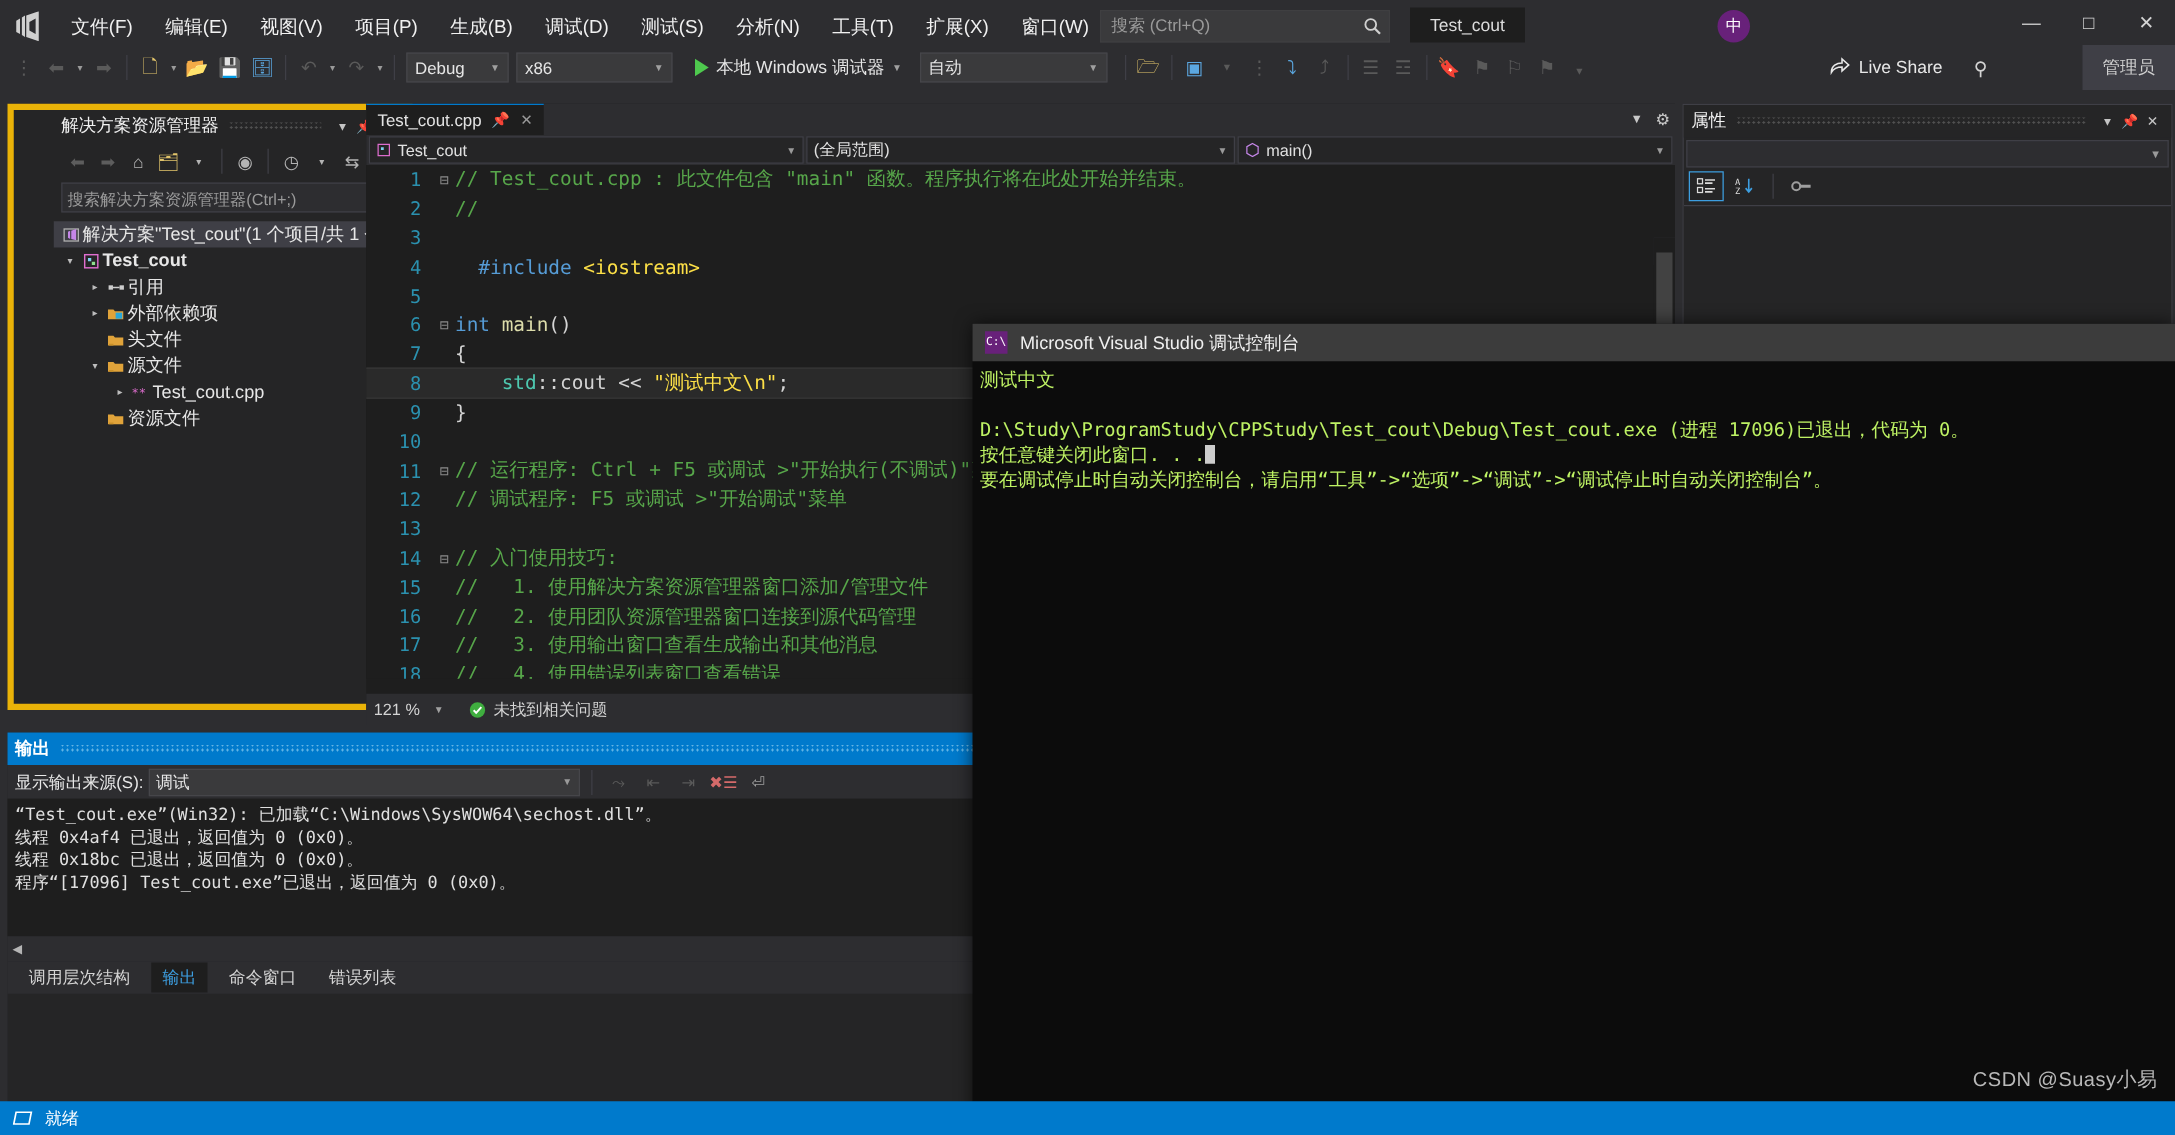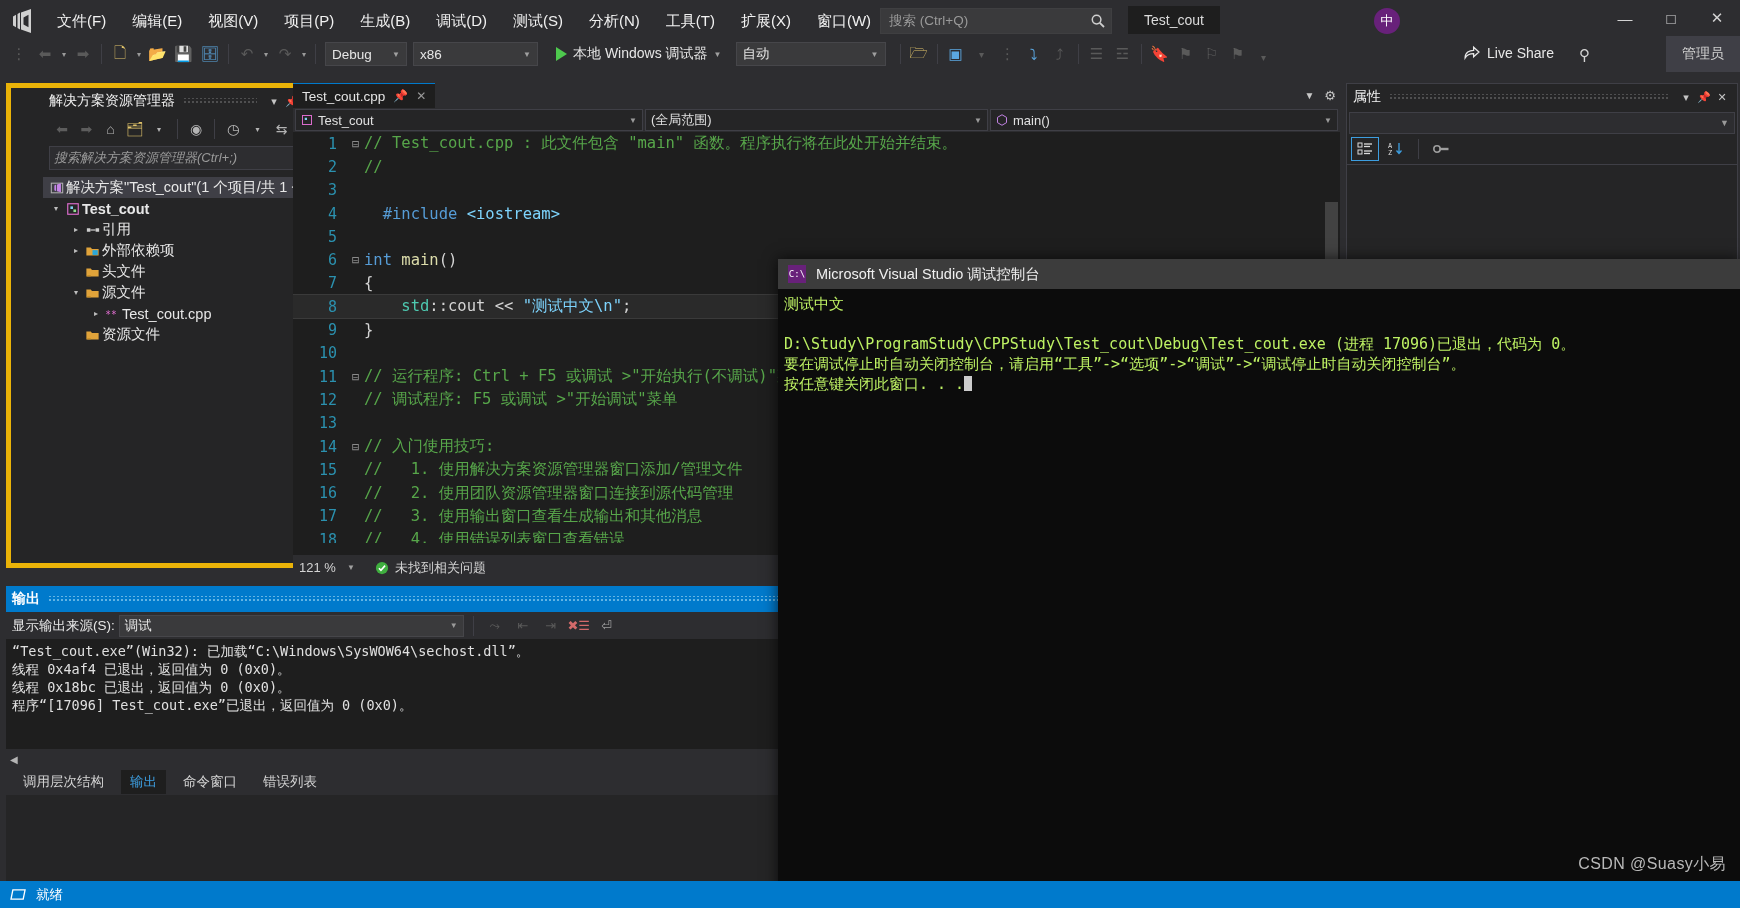--- a/index.html
+++ b/index.html
@@ -80,21 +80,21 @@
   .panel-title { color:#f1f1f1; font-size:14px; white-space:nowrap; }
   .dots { flex:1; height:6px; margin:0 8px;
     background-image:radial-gradient(#5a5a5a 1px, transparent 1px);
     background-size:4px 4px; background-position:0 2px; opacity:.8; }
   .ph-btn { width:18px; text-align:center; color:#c4c4c4; font-size:11px; }
   .sln-tools { height:30px; display:flex; align-items:center; padding:0 8px; gap:2px; }
   .sln-tools .ti { width:25px; height:24px; display:flex; align-items:center; justify-content:center; color:#b4b4b4; font-size:14px; }
   .sln-tools .ti.dis { color:#5d5d5d; }
   .sln-search {
     margin:2px 6px 0 6px; height:24px; background:#2d2d30; border:1px solid #3f3f46;
-    display:flex; align-items:center;font-style:italic;
+    display:flex; align-items:flex-end;
   }
   .sln-search .ph { color:#9a9a9a; font-size:13px; padding-left:4px; flex:1; white-space:nowrap; }
   .tree { margin-top:7px; font-size:14.5px; color:#e7e7e7; }
   .row { height:21px; display:flex; align-items:center; white-space:nowrap; }
   .row.sel { background:#3f3f46; }
   .arrow { width:14px; text-align:center; color:#bdbdbd; font-size:8px; }
   .ic { width:19px; display:flex; align-items:center; justify-content:center; }
   .bold { font-weight:bold; }
 
   
@@ -123,21 +123,21 @@
   .code {
     position:relative; height:411px; overflow:hidden; background:#1e1e1e;
     font-family:"DejaVu Sans Mono","Liberation Mono",monospace; font-size:15.5px;
   }
   .cline { height:23.3px; display:flex; align-items:center; white-space:pre; }
   .ln { width:54px; text-align:right; padding-right:10px; color:#2b91af; font-size:15px; }
   .fold { width:17px; text-align:center; color:#8a8a8a; font-size:12px; }
   .ctxt { color:#d4d4d4; }
   .cmt { color:#57a64a; }
   .kw  { color:#569cd6; }
-  .str { color:#7dd3fc;text-align:center; }
+  .str { color:#fde047;text-align:center; }
   .fn  { color:#dcdcaa; }
   .cls { color:#4ec9b0; }
   .op  { color:#d4d4d4; }
   .hl-line { background:#2a2a2a; outline:1px solid #3a3a3a; }
 
   .vscroll { position:absolute; right:0; top:107px; width:17px; height:378px; background:#1e1e1e; }
   .vthumb { position:absolute; right:2px; top:12px; width:13px; height:112px; background:#424242; }
   .splitter { position:absolute; right:0; top:107px; width:17px; height:22px; background:#2d2d30; color:#c8c8c8; font-size:13px; display:flex; align-items:center; justify-content:center; }
 
   .statusbar2 {
@@ -579,22 +579,22 @@
 
   <div class="console">
     <div class="con-title">
       <span class="con-ico">C:\</span>
       <span class="t">Microsoft Visual Studio 调试控制台</span>
     </div>
     <div class="con-body" id="con-body">
         <div>测试中文</div>
         <div></div>
         <div>D:\Study\ProgramStudy\CPPStudy\Test_cout\Debug\Test_cout.exe (进程 17096)已退出，代码为 0。</div>
+        <div>按任意键关闭此窗口. . .<span class="caret"></span></div>
         <div>要在调试停止时自动关闭控制台，请启用“工具”-&gt;“选项”-&gt;“调试”-&gt;“调试停止时自动关闭控制台”。</div>
-        <div>按任意键关闭此窗口. . .<span class="caret"></span></div>
       </div>
   </div>
 
   <div class="statusbar">
     <svg width="17" height="15" viewBox="0 0 18 16">
         <path d="M3 3 L16 3 L14 13 L1 13 Z" fill="none" stroke="#ffffff" stroke-width="1.4"></path>
       </svg>
     <span class="t">就绪</span>
   </div>
 

